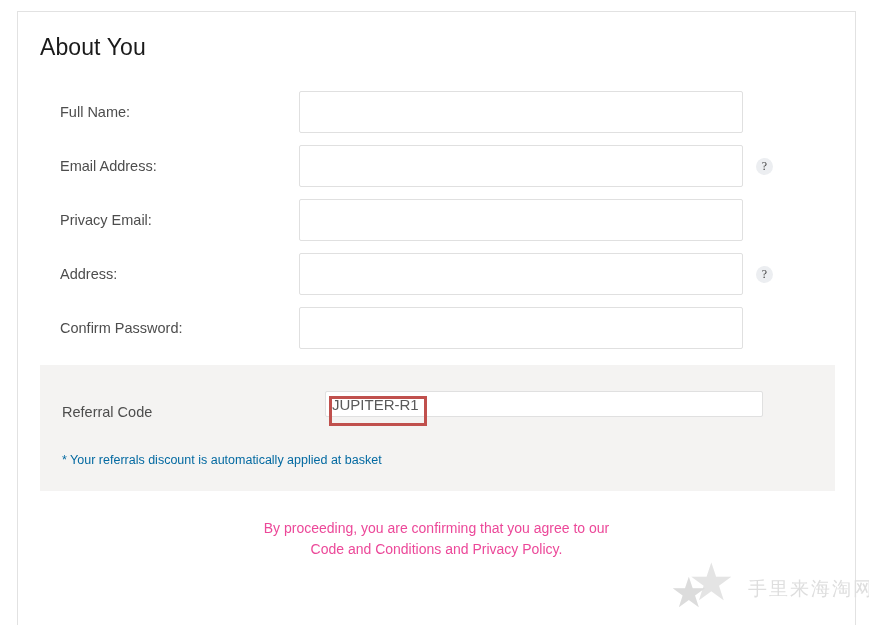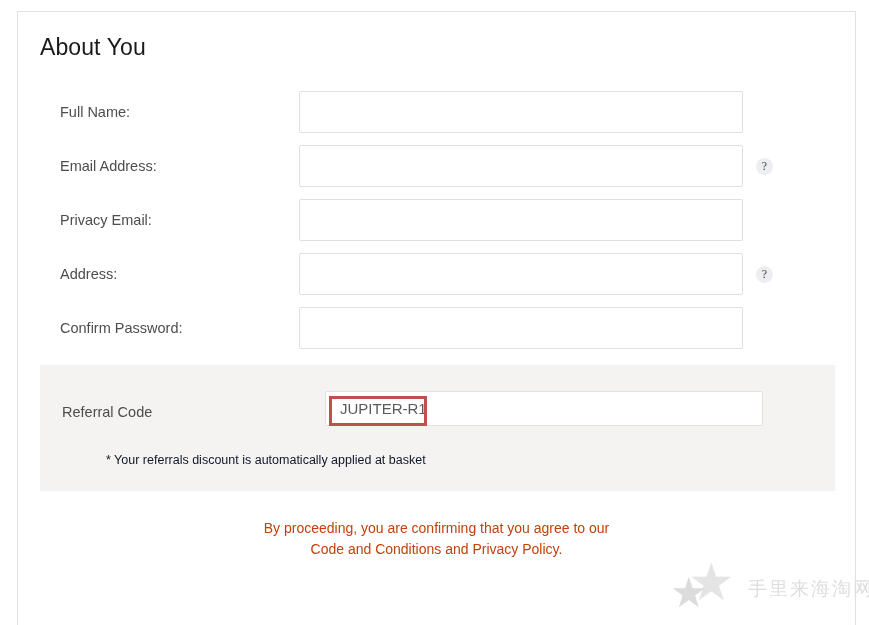--- a/index.html
+++ b/index.html
@@ -113,46 +113,45 @@
     font-size: 14.5px;
     color: #4d4d4d;
   }
   .referral-input-wrap {
     position: relative;
     width: 438px;
     height: 42px;
   }
   .referral-input {
     width: 438px;
-    height: 35px;
+    height: 26px;
     box-sizing: border-box;
     border: 1px solid #e0e0e0;
     background: #ffffff;
     border-radius: 2px;
     font-size: 15px;
     font-family: "Liberation Sans", sans-serif;
     color: #5a5a5a;
-    padding: 0 14px;
+    padding: 0 6px;
     outline: none;
   }
   .referral-highlight {
     position: absolute;
     left: 4px;
     top: 5px;
     width: 98px;
     height: 30px;
     border: 3px solid #c0504d;
     box-sizing: border-box;
     pointer-events: none;
   }
   .referral-note {
     margin-top: 20px;
     font-size: 12.5px;
-    color: #0f172a;
-    margin-left: 44px;
+    color: #0369a1;
   }
 
   
   .continue-wrap {
     display: flex;
     justify-content: center;
     margin-top: 24px;
   }
   .continue-button {
     background: #2f3337;
@@ -164,21 +163,21 @@
     width: 98px;
     height: 42px;
     cursor: pointer;
     border-radius: 2px;
   }
 
   
   .legal {
     text-align: center;
     font-size: 14px;
-    color: #c2410c;
+    color: #ec4899;
     line-height: 21px;
     margin-top: 27px;
     padding: 0 120px;
   }
 
   
   .watermark {
     position: absolute;
     left: 668px;
     top: 556px;

